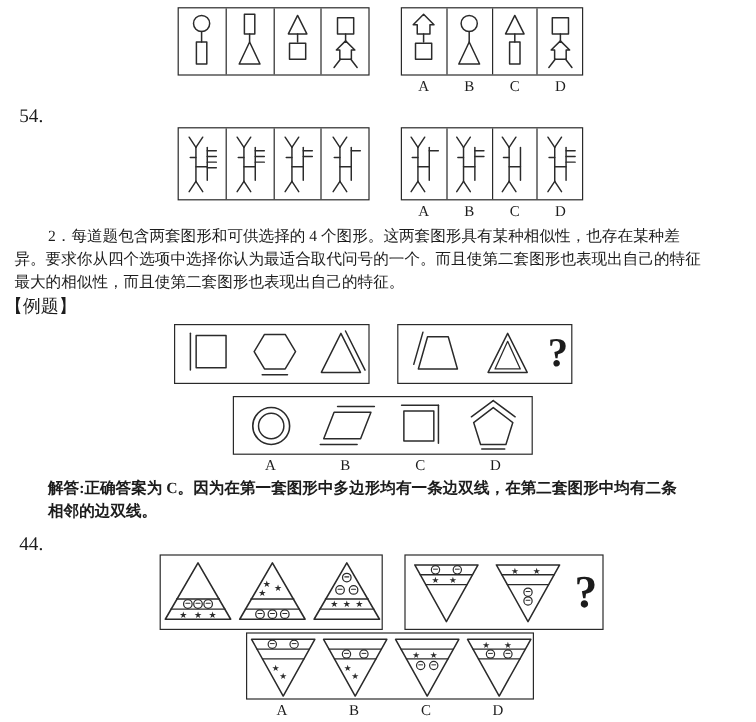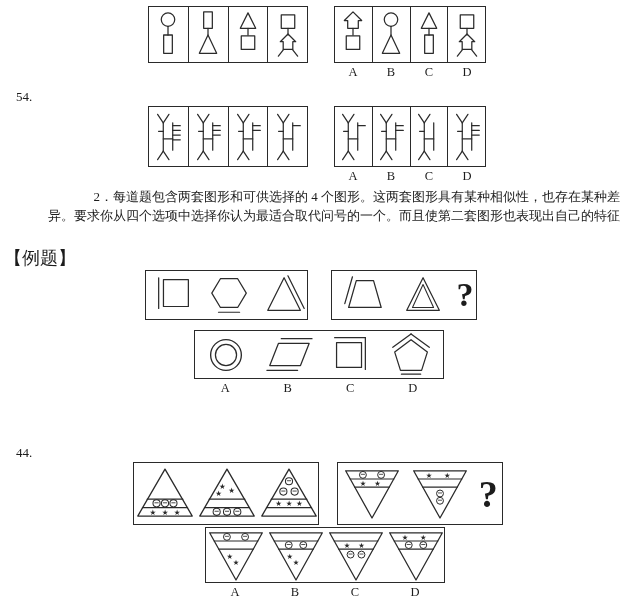--- a/index.html
+++ b/index.html
@@ -13,25 +13,25 @@
   }
   .figbox.divided{justify-content:flex-start;}
   .figbox.divided .cell{
     flex:1;height:100%;display:flex;align-items:center;justify-content:center;
     border-right:1.2px solid #2a2a2a;box-sizing:border-box;
   }
   .figbox.divided .cell:last-child{border-right:none;}
   .cell{display:flex;align-items:center;justify-content:center;}
   .labels{position:absolute;display:flex;font-size:12.5px;color:#1c1c1c;}
   .labels span{flex:1;text-align:center;}
-  .qnum{position:absolute;font-size:13px;}
-  .para{position:absolute;left:12px;top:187px;width:608px;font-size:13px;line-height:19px;text-align:right;}
+  .qnum{position:absolute;font-size:16px;}
+  .para{position:absolute;left:12px;top:187px;width:608px;font-size:13px;line-height:19px;}
   .para .ln{white-space:nowrap;}
   .para .ln.indent{padding-left:28px;}
-  .exlabel{position:absolute;left:4px;top:246px;font-size:18px;}
+  .exlabel{position:absolute;left:4px;top:246px;font-size:15px;}
   .answer{position:absolute;left:40px;top:397px;width:578px;font-size:13px;line-height:19px;font-weight:bold;}
   .qmark{font-size:34px;font-weight:bold;font-family:"Liberation Serif","DejaVu Serif",serif;line-height:1;}
   svg{display:block;}
 </style>
 </head>
 <body>
 
 <div class="page">
 
   <div id="q53-set1" class="figbox divided" style="left:148px;top:6px;width:160px;height:57px;">
@@ -225,20 +225,21 @@
   <div id="q54-labels" class="labels" style="left:334px;top:169px;width:152px;">
       <span>A</span>
       <span>B</span>
       <span>C</span>
       <span>D</span>
     </div>
 
   <div class="para">
     <div class="ln indent">2．每道题包含两套图形和可供选择的 4 个图形。这两套图形具有某种相似性，也存在某种差</div>
     <div class="ln">异。要求你从四个选项中选择你认为最适合取代问号的一个。而且使第二套图形也表现出自己的特征</div>
+    <div class="ln">最大的相似性，而且使第二套图形也表现出自己的特征。</div>
   </div>
   <div class="exlabel">【例题】</div>
 
   <div id="ex-set1" class="figbox" style="left:145px;top:270px;width:163px;height:50px;">
       <div class="cell">
         <svg width="56" height="46" viewBox="0 0 56 48">
           <polygon points="17,8 43,8 43,36 17,36" fill="none" stroke="#2b2b2b" stroke-width="1.3" stroke-linejoin="round"></polygon>
           <line x1="12" y1="6" x2="12" y2="38" stroke="#2b2b2b" stroke-width="1.3" stroke-linecap="round"></line>
         </svg>
       </div>
@@ -303,20 +304,22 @@
       </div>
     </div>
   <div id="ex-labels" class="labels" style="left:194px;top:381px;width:250px;">
       <span>A</span>
       <span>B</span>
       <span>C</span>
       <span>D</span>
     </div>
 
   <div class="answer">
+    <div class="ln">解答:正确答案为 C。因为在第一套图形中多边形均有一条边双线，在第二套图形中均有二条</div>
+    <div class="ln">相邻的边双线。</div>
   </div>
 
   <div class="qnum" style="left:16px;top:445px;">44.</div>
   <div id="q55-set1" class="figbox" style="left:133px;top:462px;width:186px;height:63px;">
       <div class="cell">
         <svg width="62" height="57" viewBox="0 0 66 60">
           <polygon points="33,4 4,54 62,54" fill="none" stroke="#2b2b2b" stroke-width="1.4" stroke-linejoin="round"></polygon>
           <line x1="14" y1="36" x2="52" y2="36" stroke="#2b2b2b" stroke-width="1.2" stroke-linecap="round"></line>
           <line x1="9" y1="45" x2="57" y2="45" stroke="#2b2b2b" stroke-width="1.2" stroke-linecap="round"></line>
           <circle cx="24" cy="40.5" r="3.8" fill="none" stroke="#2b2b2b" stroke-width="1.1"></circle>

